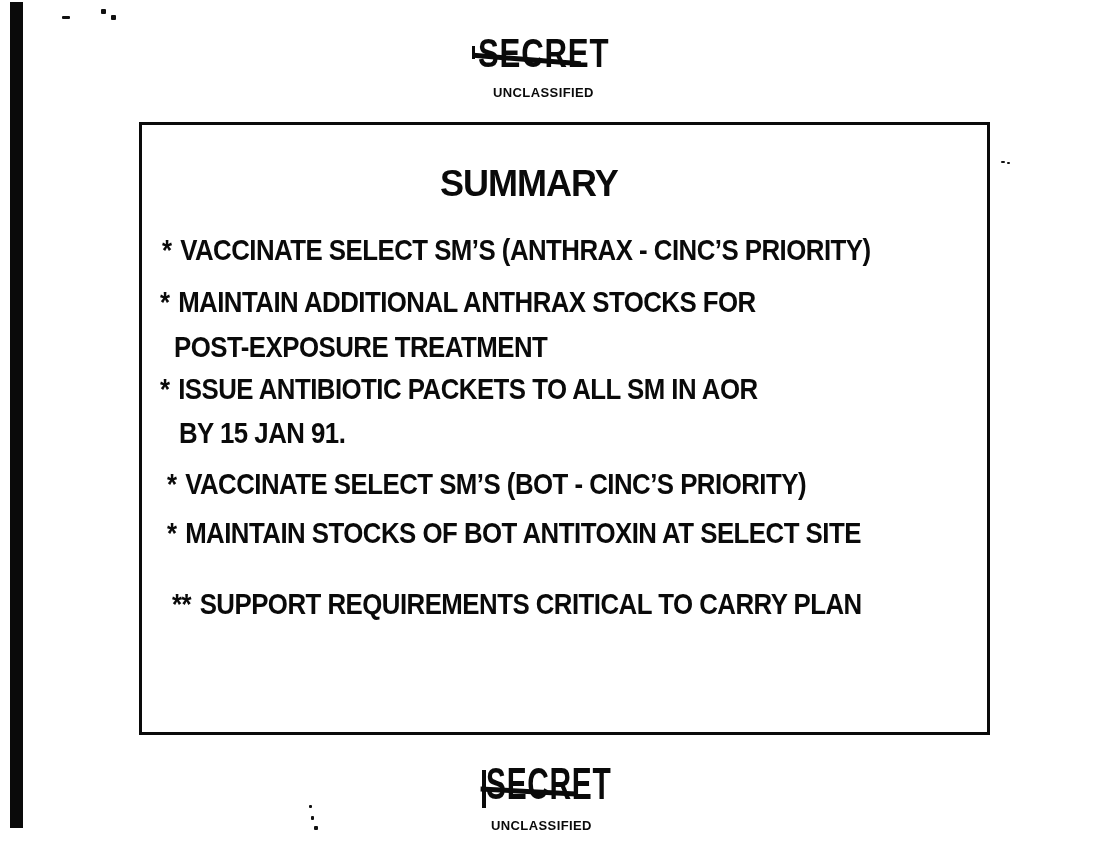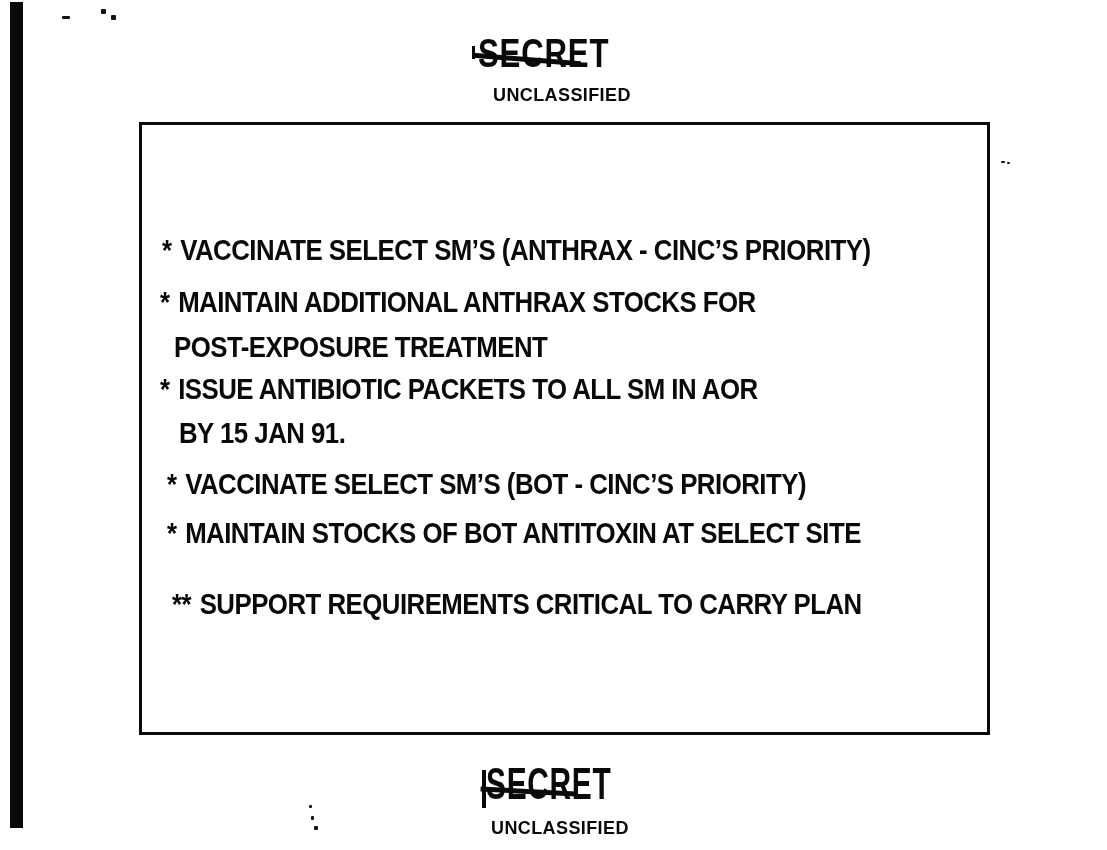--- a/index.html
+++ b/index.html
@@ -62,21 +62,21 @@
   .stamp-bar-bottom {
     position: absolute;
     left: 482px; top: 770px;
     width: 4px; height: 38px;
     background: #0a0a0a;
   }
 
   .uncl {
     position: absolute;
     font-weight: 700;
-    font-size: 18px;
+    font-size: 13px;
     letter-spacing: 0.4px;
     white-space: nowrap;
     line-height: 1;
   }
   .uncl-top { left: 493px; top: 86px; }
   .uncl-bottom { left: 491px; top: 819px; }
 
   
   .summary-box {
     position: absolute;
@@ -130,20 +130,21 @@
 <div class="speck" style="left:314px; top:826px; width:4px; height:4px;"></div>
 
 <div class="stamp-tick"></div>
 <div class="stamp stamp-top">
   <span>SECRET</span>
   <div class="strike strike-top"></div>
 </div>
 <div class="uncl uncl-top">UNCLASSIFIED</div>
 
 <div class="summary-box">
+  <div class="slide-title">SUMMARY</div>
 
   <div class="line l0">
     <span class="marker">*</span><span>VACCINATE SELECT SM’S (ANTHRAX - CINC’S PRIORITY)</span>
   </div>
   <div class="line l1">
     <span class="marker">*</span><span>MAINTAIN ADDITIONAL ANTHRAX STOCKS FOR</span>
   </div>
   <div class="line l2">
     <span class="marker"></span><span>POST-EXPOSURE TREATMENT</span>
   </div>

